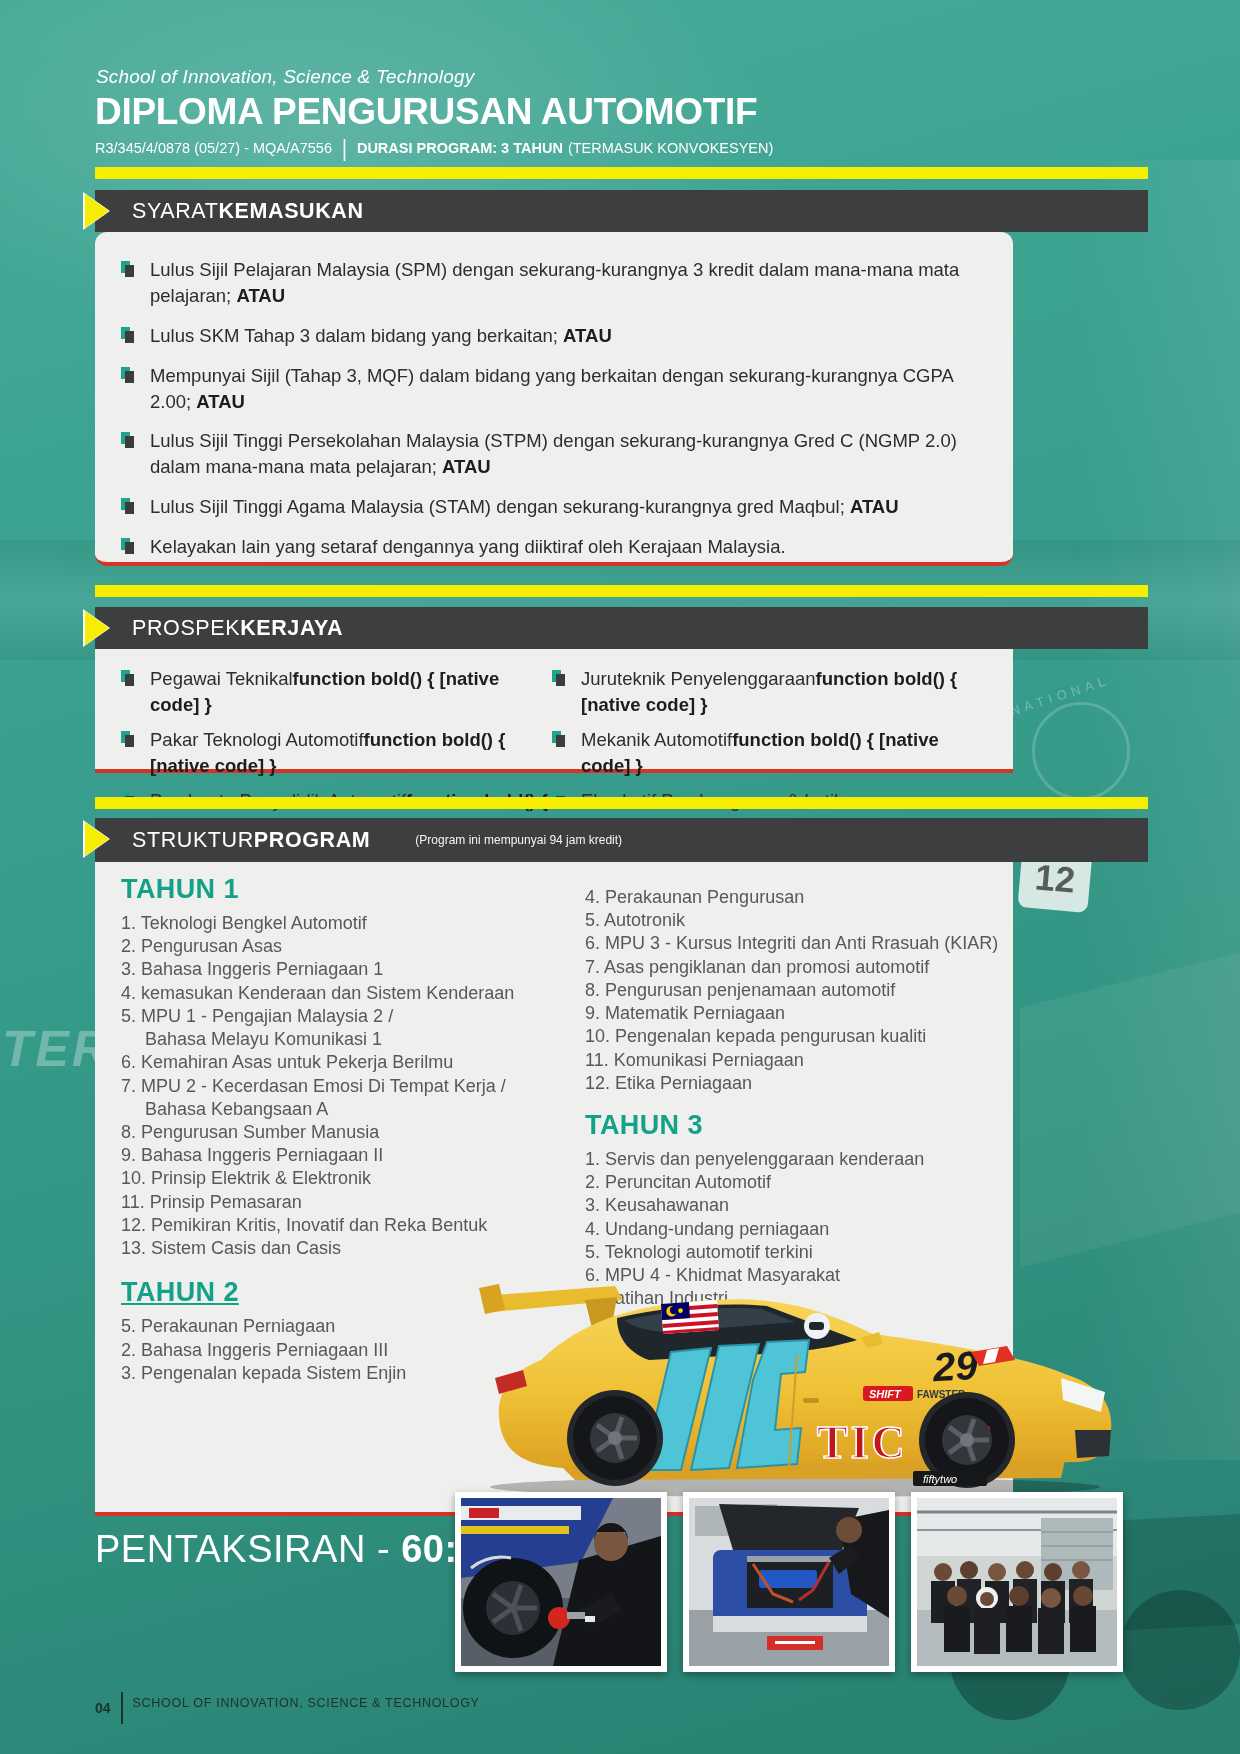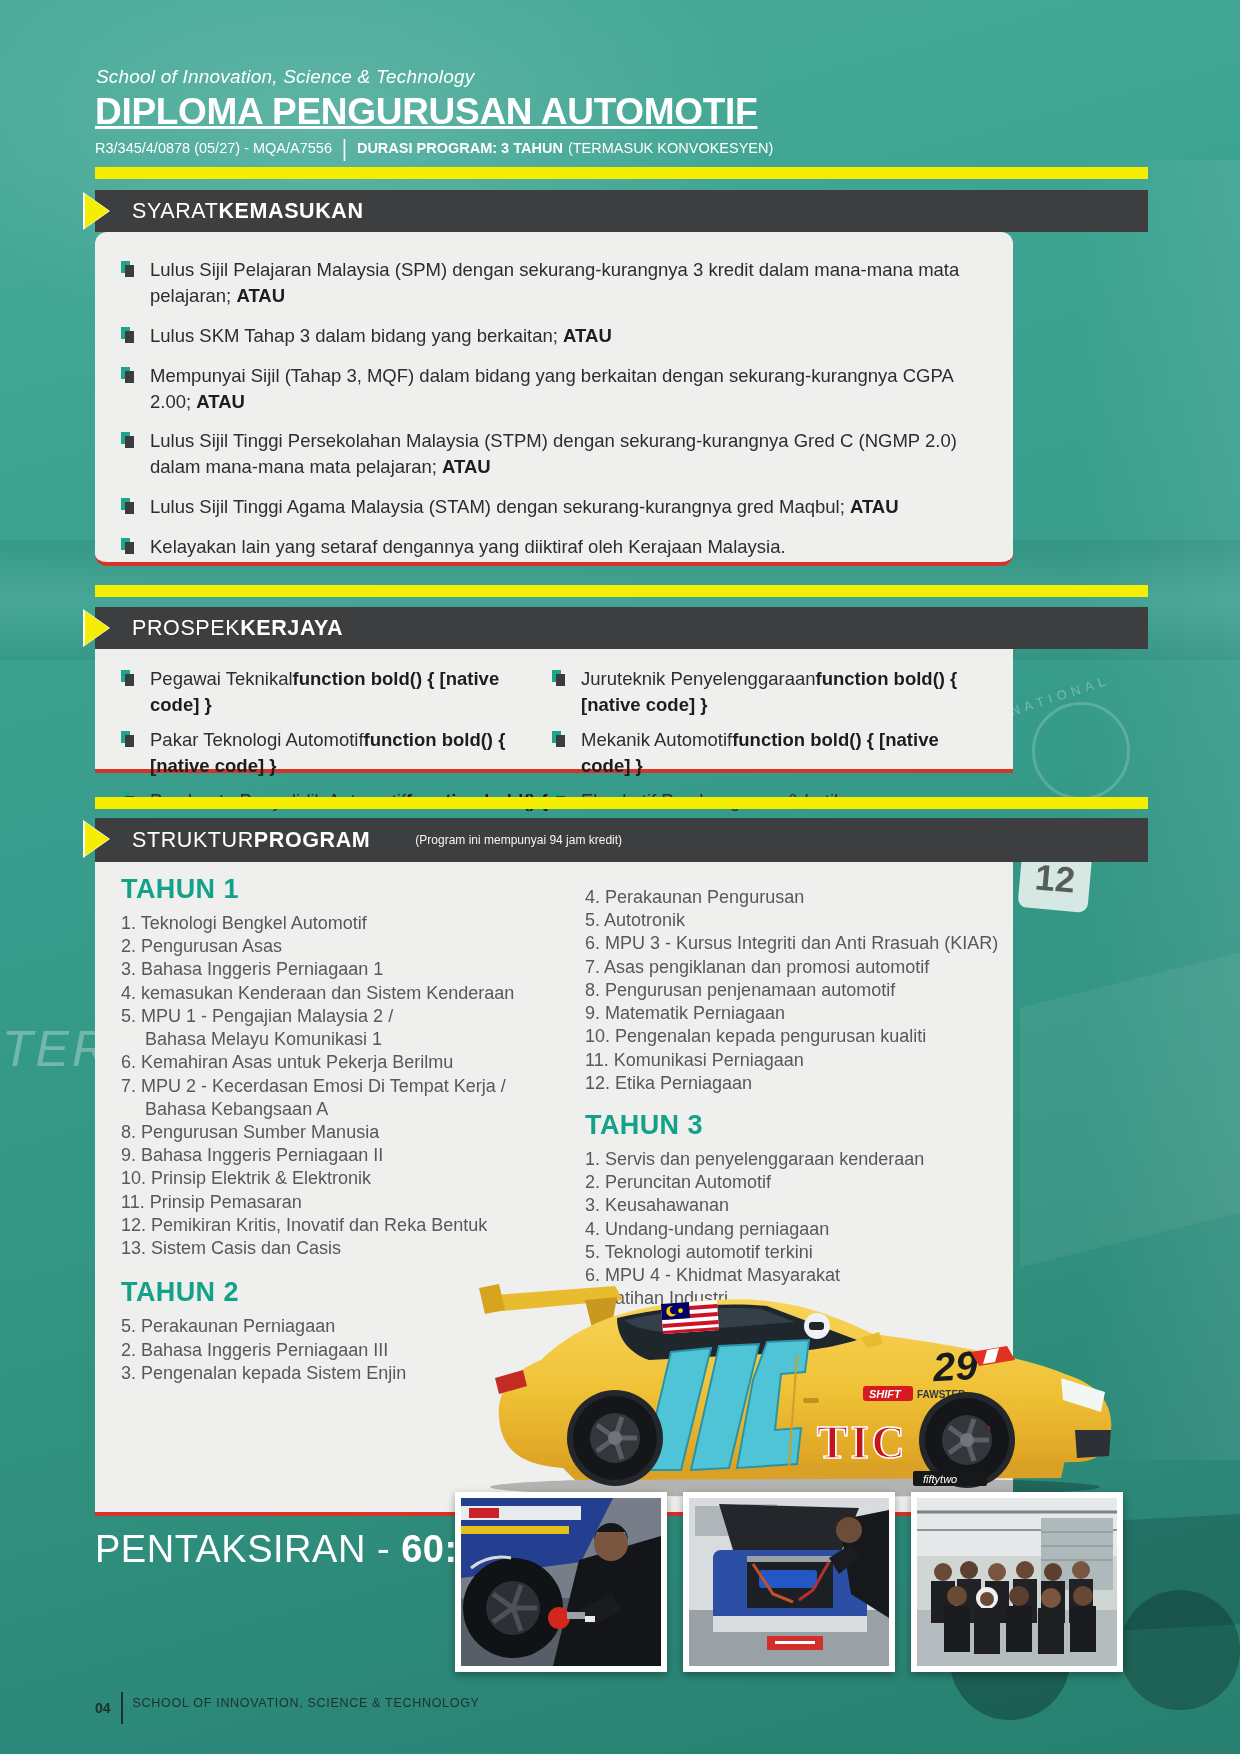--- a/index.html
+++ b/index.html
@@ -11,29 +11,29 @@
   .tx-light1{left:-120px;top:-80px;width:900px;height:420px;border-radius:50%;
     background:radial-gradient(closest-side,rgba(255,255,255,.14),rgba(255,255,255,0));}
   .tx-band{left:0;top:540px;width:1240px;height:120px;background:linear-gradient(rgba(8,60,50,.10),rgba(255,255,255,.06),rgba(8,60,50,.08));}
   .tx-right{right:0;top:160px;width:160px;height:1300px;background:linear-gradient(90deg,rgba(255,255,255,0),rgba(255,255,255,.07));}
   .tx-skew{left:1020px;top:980px;width:220px;height:260px;background:rgba(255,255,255,.06);transform:skewY(-14deg);}
   .tx-wheel1{left:950px;top:1600px;width:120px;height:120px;border-radius:50%;background:rgba(6,34,30,.38);}
   .tx-wheel2{left:1120px;top:1590px;width:120px;height:120px;border-radius:50%;background:rgba(6,34,30,.34);}
   .tx-carblob{left:980px;top:1520px;width:300px;height:110px;border-radius:40px;background:rgba(10,50,44,.25);transform:rotate(-3deg);}
   .bg-ring{position:absolute;left:1032px;top:702px;width:92px;height:92px;border:3px solid rgba(255,255,255,.18);border-radius:50%;}
   .bg-national{position:absolute;left:1008px;top:688px;font-size:13px;letter-spacing:5px;color:rgba(255,255,255,.30);transform:rotate(-18deg);}
-  .bg-ter{position:absolute;left:2px;top:1020px;font-size:50px;font-weight:400;font-style:italic;color:rgba(255,255,255,.30);letter-spacing:3px;}
+  .bg-ter{position:absolute;left:2px;top:1020px;font-size:50px;font-weight:700;font-style:italic;color:rgba(255,255,255,.30);letter-spacing:3px;}
   .bg-plate{position:absolute;left:1020px;top:848px;width:70px;height:62px;background:rgba(250,250,248,.82);
     border-radius:9px;transform:rotate(5deg);display:flex;align-items:center;justify-content:center;
     font-size:36px;font-weight:700;color:rgba(25,25,25,.68);}
 
   
   .header{position:absolute;left:95px;top:66px;width:980px;color:#fff;z-index:4;}
   .school-name{font-style:italic;font-size:19px;letter-spacing:.2px;margin:0 0 4px 1px;}
-  .program-title{font-size:37px;font-weight:700;letter-spacing:-.3px;margin:0;line-height:1.06;text-decoration:underline;}
+  .program-title{font-size:37px;font-weight:700;letter-spacing:-.3px;margin:0;line-height:1.06;}
   .header-meta{font-size:14.5px;margin-top:6px;display:flex;align-items:center;}
   .meta-divider{display:inline-block;margin:0 10px;font-size:19px;font-weight:300;transform:scaleY(1.25);}
   .meta-bold{font-weight:700;margin-right:5px;}
 
   .ybar{position:absolute;left:95px;width:1053px;height:12px;background:#f5ee00;z-index:3;}
   .ybar1{top:167px;} .ybar2{top:585px;} .ybar3{top:797px;}
 
   .section-bar{position:absolute;left:95px;width:1053px;height:42px;background:#3d3e40;color:#fff;
     display:flex;align-items:baseline;padding-left:37px;box-sizing:border-box;z-index:3;}
   .bar1{top:190px;} .bar2{top:607px;} .bar3{top:818px;height:44px;gap:33px;}
@@ -57,21 +57,21 @@
   .sq-bullet::before{content:"";position:absolute;left:0;top:0;width:9px;height:12px;background:#1fa58b;}
   .sq-bullet::after{content:"";position:absolute;left:4px;top:4px;width:9px;height:12px;background:#3b3c3e;}
 
   .prospek-cols{display:flex;}
   .prospek-col{width:465px;}
   .prospek-col .bullet-item{margin-bottom:9px;}
 
   .col-left{position:absolute;left:26px;top:12px;width:448px;}
   .col-right{position:absolute;left:490px;top:24px;width:424px;}
   .tahun-heading{font-size:27px;font-weight:700;color:#13a289;margin:0 0 7px 0;letter-spacing:.4px;}
-  .heading-t2{margin-top:17px;} .heading-t3{margin-top:15px;}
+  .heading-t2{margin-top:17px;text-decoration:underline;} .heading-t3{margin-top:15px;}
   .course{font-size:18px;line-height:1.29;color:#57585a;white-space:pre-line;
     padding-left:24px;text-indent:-24px;}
 
   .car{position:absolute;left:465px;top:1280px;width:655px;height:220px;z-index:5;}
 
   .photos{position:absolute;left:455px;top:1492px;display:flex;gap:16px;z-index:6;}
   .photo-frame{background:#fff;padding:6px;box-shadow:0 3px 8px rgba(0,0,0,.35);line-height:0;}
 
   .assessment{position:absolute;left:95px;top:1528px;color:#fff;font-size:38px;letter-spacing:.5px;z-index:4;}
   .assessment b{font-weight:700;}

